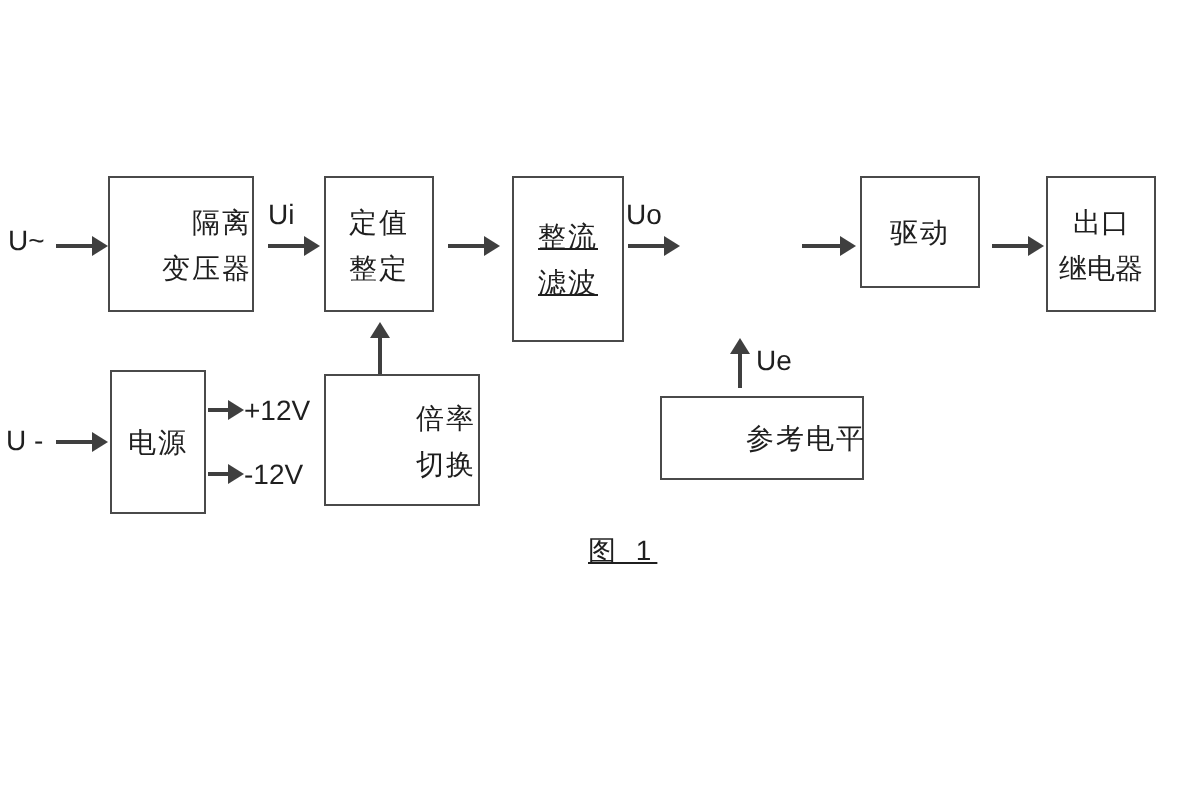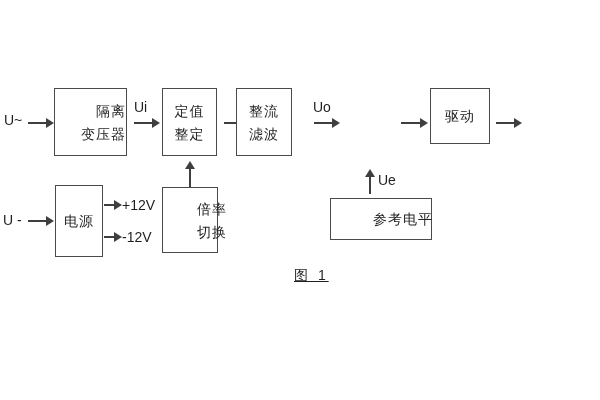--- a/index.html
+++ b/index.html
@@ -113,32 +113,36 @@
     </div>
 
   <div class="box" style="left:54px;top:88px;width:73px;height:68px;align-items:flex-end;">
     <span>隔离</span>
     <span>变压器</span>
   </div>
   <div class="box" style="left:162px;top:88px;width:55px;height:68px;">
     <span>定值</span>
     <span>整定</span>
   </div>
-  <div class="box" style="left:236px;top:88px;width:56px;height:68px;">
+  <div class="box" style="left:256px;top:88px;width:56px;height:83px;text-decoration:underline;">
     <span>整流</span>
     <span>滤波</span>
   </div>
   <div class="box" style="left:430px;top:88px;width:60px;height:56px;">
     <span>驱动</span>
   </div>
+  <div class="box" style="left:523px;top:88px;width:55px;height:68px;letter-spacing:0;">
+    <span>出口</span>
+    <span>继电器</span>
+  </div>
 
   <div class="box" style="left:55px;top:185px;width:48px;height:72px;">
     <span>电源</span>
   </div>
-  <div class="box" style="left:162px;top:187px;width:56px;height:66px;padding-left:44px;">
+  <div class="box" style="left:162px;top:187px;width:78px;height:66px;padding-left:44px;">
     <span>倍率</span>
     <span>切换</span>
   </div>
   <div class="box" style="left:330px;top:198px;width:102px;height:42px;padding-left:44px;">
     <span>参考电平</span>
   </div>
 
   <span class="caption" style="left:294px;top:267px;">图 1</span>
 
 </div>

